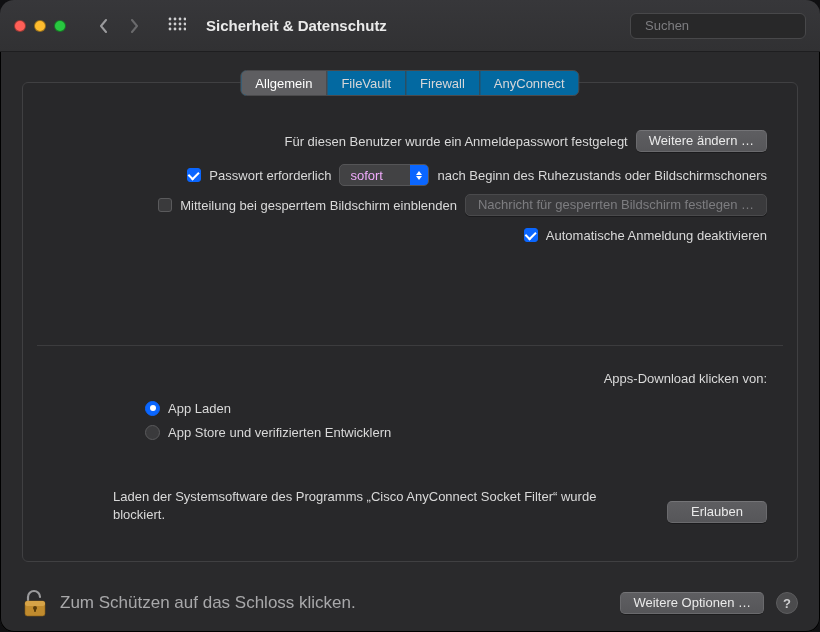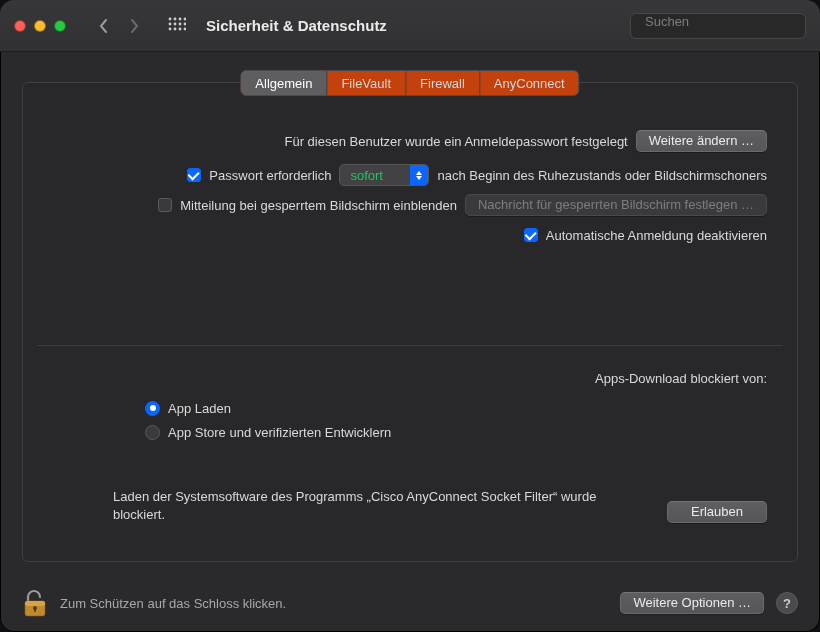--- a/index.html
+++ b/index.html
@@ -50,21 +50,21 @@
     margin-left: 6px;
     color:#cfcfd1;
   }
   .grid-icon svg { width:18px; height:18px; }
   .title {
     font-size: 15px; font-weight: 600; color:#eaeaea;
     margin-left: 6px;
   }
   .spacer { flex:1; }
   .searchbox {
-    display:flex; align-items:flex-start;
+    display:flex; align-items:center;
     width: 176px; height: 26px;
     background:#282829;
     border:1px solid #48484a;
     border-radius:6px;
     padding: 0 8px;
     color:#8a8a8c;
     gap:6px;
   }
   .searchbox input {
     flex:1;
@@ -86,21 +86,21 @@
     position:relative;
     padding-top: 36px;
   }
   
   .tabs {
     position:absolute;
     top:-13px;
     left:50%;
     transform:translateX(-50%);
     display:flex;
-    background:#c2410c;
+    background:#0369a1;
     border:1px solid #4a4a4c;
     border-radius:6px;
     height:26px;
     overflow:hidden;
   }
   .tab {
     padding: 0 14px;
     display:flex; align-items:center;
     font-size:13px;
     color:#d6d6d8;
@@ -162,21 +162,21 @@
   .select {
     display:flex; align-items:center;
     height:22px;
     background:#424244;
     border:1px solid #555557;
     border-radius:5px;
     overflow:hidden;
   }
   .select .sel-label {
     padding:0 10px 0 10px;
-    color:#22c55e;
+    color:#f0abfc;
     min-width:70px;
   }
   .select .sel-arrows {
     width:18px; height:100%;
     background:#0a66ff;
     display:flex; flex-direction:column; align-items:center; justify-content:center;
     gap:1px;
   }
   .sel-arrows .ar {
     width:0;height:0;
@@ -221,21 +221,21 @@
     height:58px;
     display:flex; align-items:center;
     padding: 0 22px;
     gap:12px;
   }
   .lock {
     width:26px; height:30px;
     position:relative;
   }
   .lock svg { width:26px; height:30px; }
-  .footer-text { color:#a8a8aa; font-size:13px; }
+  .footer-text { color:#a8a8aa; font-size:17px; }
   .footer .spacer { flex:1; }
   .helpbtn {
     width:22px; height:22px; border-radius:50%;
     background:#4b4b4d;
     border:1px solid #5d5d5f;
     color:#cfcfd1;
     display:flex; align-items:center; justify-content:center;
     font-size:13px; font-weight:600;
   }
 </style>
@@ -325,21 +325,21 @@
       <div class="row" style="margin-top:2px;">
         <span class="check on"></span>
         <span>Automatische Anmeldung deaktivieren</span>
       </div>
     </div>
 
     <div class="divider" style="margin-top:96px;"></div>
 
     <div class="section" style="padding-top:0;">
       <div class="row">
-          <span>Apps-Download blockiert von:</span>
+          <span>Apps-Download klicken von:</span>
         </div>
       <div class="radio-group" style="margin-top:4px;">
         <div class="radio-row">
           <span class="radio on"></span>
           <span>App Laden</span>
         </div>
         <div class="radio-row">
           <span class="radio"></span>
           <span>App Store und verifizierten Entwicklern</span>
         </div>

